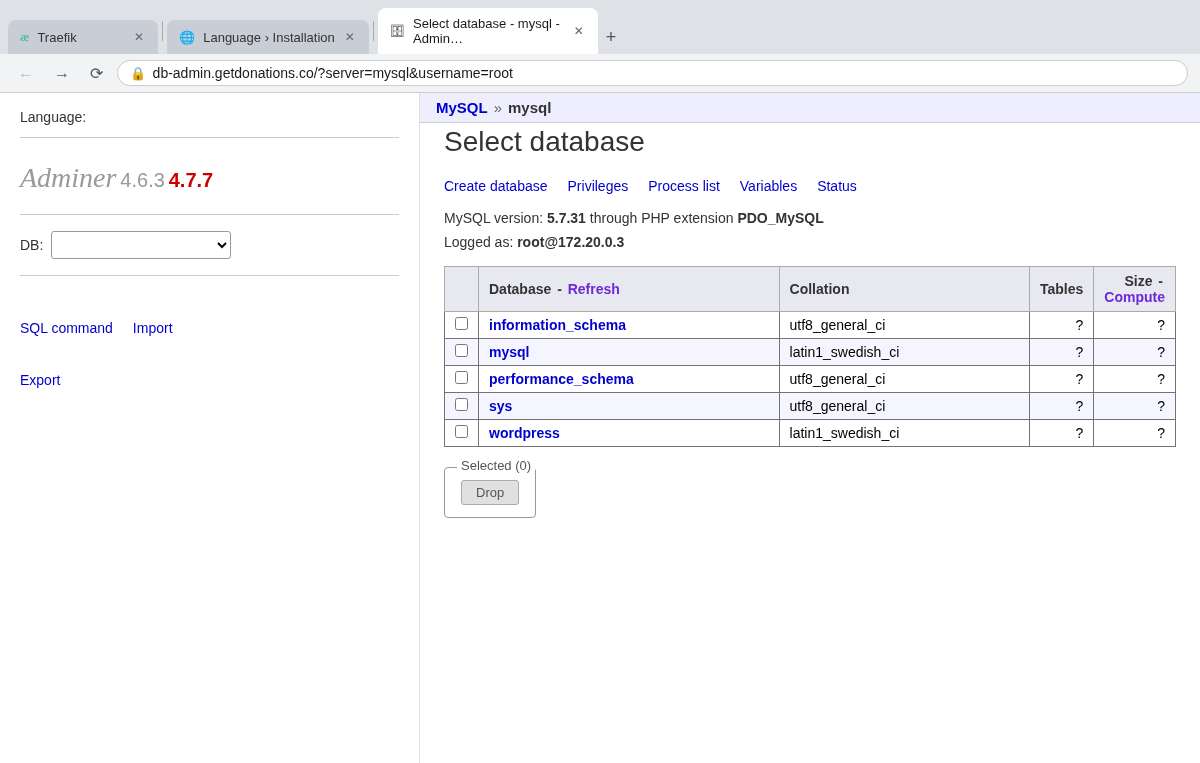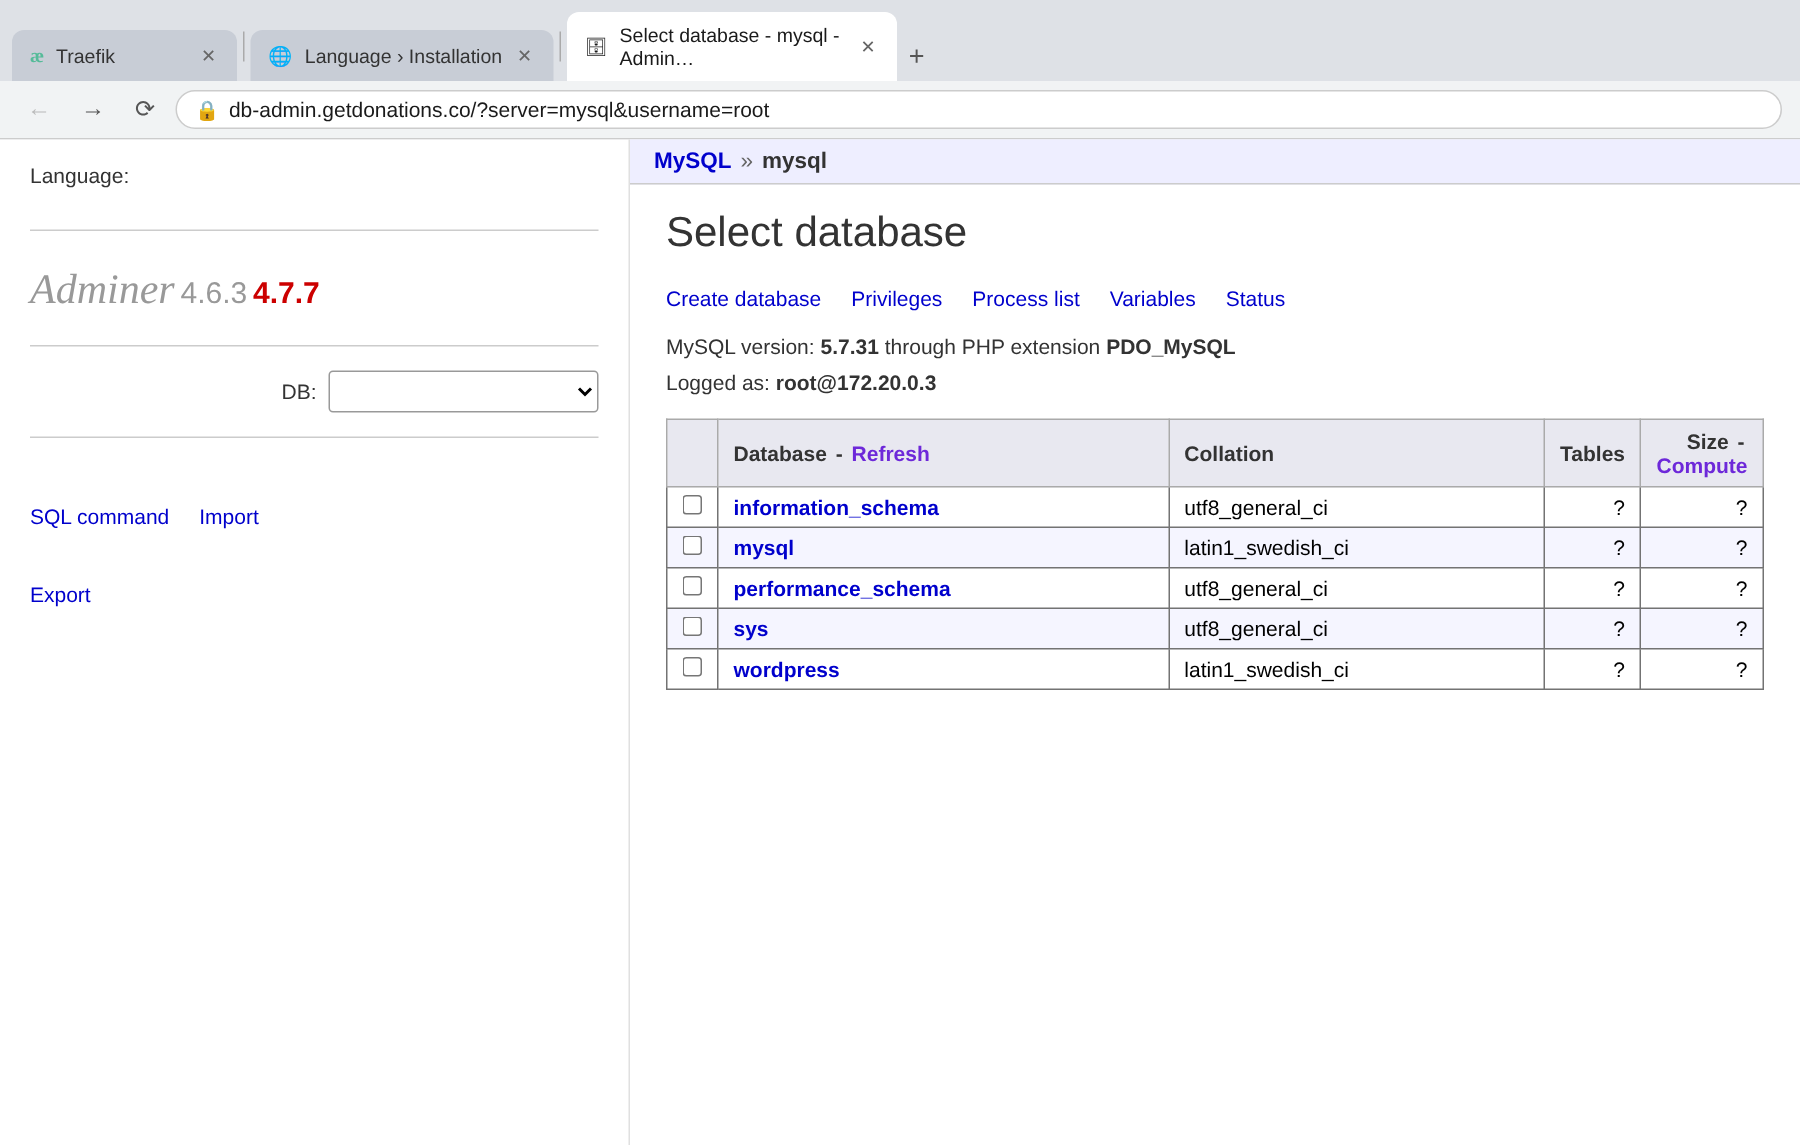--- a/index.html
+++ b/index.html
@@ -29,51 +29,51 @@
       border: 1px solid #ccc; border-radius: 20px; padding: 4px 12px; gap: 6px;
     }
     .lock-icon { color: #555; font-size: 13px; }
     .address-text { font-size: 14px; color: #1a1a1a; flex: 1; }
 
     
     .page { display: flex; width: 1200px; min-height: 700px; }
 
     
     .sidebar { width: 420px; padding: 16px 20px; border-right: 1px solid #e0e0e0; background: #fff; }
-    .language-row { display: flex; align-items: center; gap: 8px; margin-bottom: 28px; }
+    .language-row { display: flex; align-items: center; gap: 8px; margin-bottom: 12px; }
     .language-label { font-size: 14px; color: #333; }
     .language-select {
       padding: 4px 8px; border: 1px solid #999; border-radius: 3px;
       font-size: 14px; background: #fff; min-width: 160px; cursor: pointer;
     }
     .sidebar-divider { border: none; border-top: 1px solid #ccc; margin: 12px 0; }
     .adminer-title { margin: 24px 0 20px 0; }
     .adminer-title .adminer-text { font-size: 28px; color: #999; font-style: italic; font-family: Georgia, serif; text-align: center; }
     .adminer-title .version-old { font-size: 20px; color: #999; }
     .adminer-title .version-new { font-size: 20px; color: #cc0000; font-weight: bold; }
     .sidebar-divider2 { border: none; border-top: 1px solid #ccc; margin: 16px 0; }
-    .db-row { display: flex; align-items: center; gap: 8px; margin-bottom: 16px; justify-content: flex-end; }
+    .db-row { display: flex; align-items: center; gap: 8px; margin-bottom: 16px; }
     .db-label { font-size: 14px; color: #333; }
     .db-select {
       padding: 4px 8px; border: 1px solid #999; border-radius: 3px;
       font-size: 14px; background: #fff; min-width: 180px; cursor: pointer;
     }
     .sidebar-links { display: flex; flex-direction: column; gap: 8px; margin-top: 4px; }
     .sidebar-link-row { display: flex; gap: 20px; }
     .sidebar-link { color: #0000cc; text-decoration: none; font-size: 14px; margin-top: 28px; }
 
     
     .main { flex: 1; background: #fff; }
     .breadcrumb-bar { background: #eeeeff; padding: 6px 16px; border-bottom: 1px solid #ccc; }
     .breadcrumb { display: flex; align-items: center; gap: 6px; }
     .breadcrumb-link { color: #0000cc; text-decoration: none; font-size: 15px; font-weight: bold; }
     .breadcrumb-sep { color: #666; font-size: 15px; }
     .breadcrumb-current { color: #333; font-size: 15px; font-weight: bold; }
 
-    .content { padding: 16px 24px; }
+    .content { padding: 3px 24px; }
     .page-title { font-size: 28px; color: #333; margin-bottom: 20px; font-weight: normal; }
 
     .action-links { display: flex; gap: 20px; margin-bottom: 16px; flex-wrap: wrap; }
     .action-link { color: #0000cc; text-decoration: none; font-size: 14px; }
 
     .info-text { font-size: 14px; color: #333; margin-bottom: 8px; }
     .info-text strong { font-weight: bold; }
 
     
     .db-table { border-collapse: collapse; width: 100%; margin-top: 16px; }
@@ -284,16 +284,20 @@
       <td class="db-col">
         <a class="db-link" href="#">wordpress</a>
       </td>
       <td class="collation-col">latin1_swedish_ci</td>
       <td class="tables-col">?</td>
       <td class="size-col">?</td>
     </tr>
             </tbody>
         </table>
 
+        <div class="selected-box">
+          <span class="selected-legend">Selected (0)</span>
+          <button class="drop-btn">Drop</button>
+        </div>
       </div>
     </div>
   </div>
 </div>
 
 </body></html>

